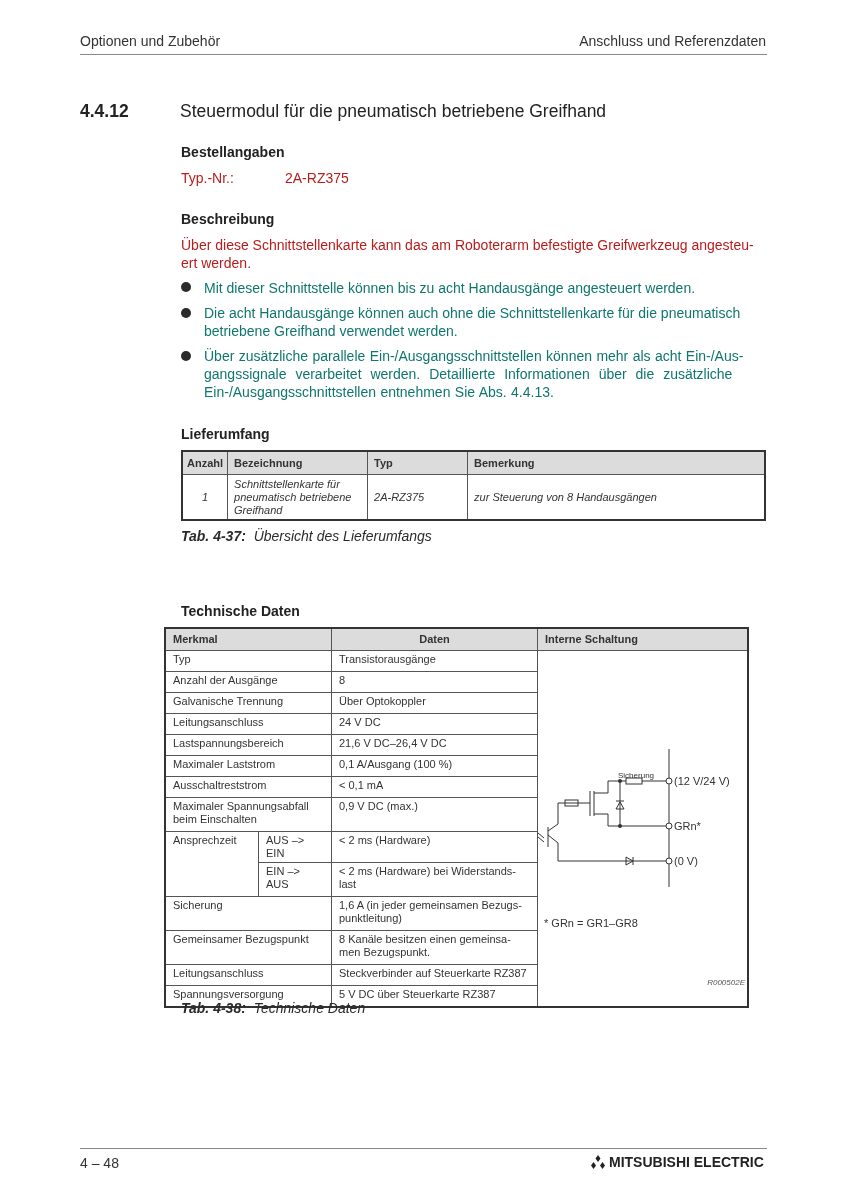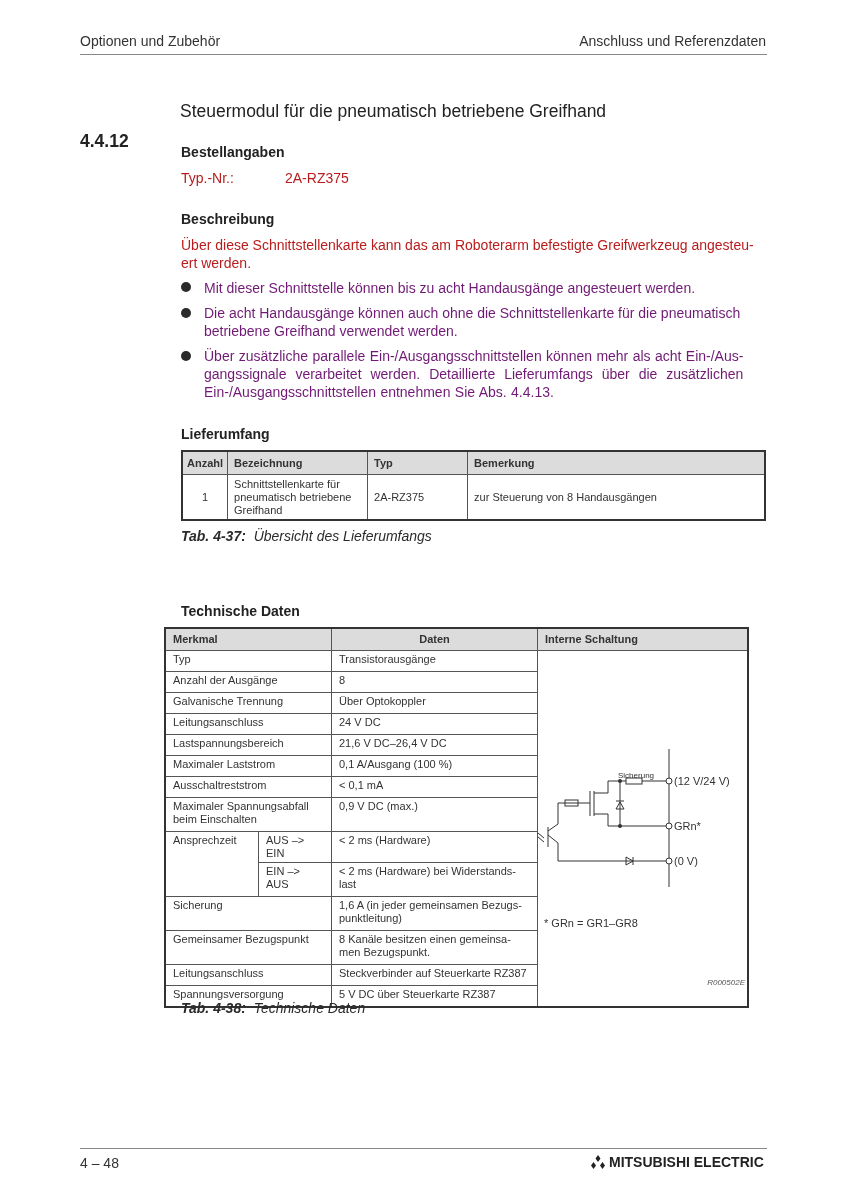--- a/index.html
+++ b/index.html
@@ -1,30 +1,30 @@
 <!DOCTYPE html>
 <html><head>
 <meta charset="utf-8">
 <style>
   html, body { margin: 0; padding: 0; background: #ffffff; }
   body { width: 846px; height: 1197px; position: relative; font-family: "Liberation Sans", sans-serif; color: #2a2a2a; overflow: hidden; }
   .abs { position: absolute; }
   .hdr-text { font-size: 14px; color: #333; top: 33px; }
   .hdr-line { left: 80px; width: 687px; height: 1px; background: #888; top: 54px; }
-  .sec-num { left: 80px; top: 101px; font-size: 17.5px; font-weight: bold; color: #222; margin-top: 30px; }
+  .sec-num { left: 80px; top: 101px; font-size: 17.5px; font-weight: bold; color: #222; }
   .sec-title { left: 180px; top: 101px; font-size: 17.5px; font-weight: normal; color: #222; }
   .subhead { left: 181px; font-size: 14px; font-weight: bold; color: #222; }
   .body-text { font-size: 14px; color: #b91c1c; line-height: 18px; }
   .bullet-dot { width: 10px; height: 10px; border-radius: 50%; background: #2a2a2a; left: 181px; }
-  .bullet-text { left: 204px; width: 562px; font-size: 14px; line-height: 18px; color: #701a75; text-align: justify; }
+  .bullet-text { left: 204px; width: 562px; font-size: 14px; line-height: 18px; color: #0f766e; text-align: justify; }
   table { border-collapse: collapse; font-family: "Liberation Sans", sans-serif; }
   .t1 { left: 181px; top: 450px; width: 585px; border: 2px solid #333; }
   .t1 th, .t1 td { border: 1px solid #555; font-size: 11px; color: #333; padding: 2px 6px; text-align: left; vertical-align: middle; }
   .t1 th { background: #dcdcdc; font-weight: bold; height: 18px; }
-  .t1 td { line-height: 13px; height: 40px; }
+  .t1 td { line-height: 13px; height: 40px; font-style: italic; }
   .caption { font-size: 14px; font-style: italic; color: #2a2a2a; }
   .caption b { font-weight: bold; }
   .t2 { left: 164px; top: 627px; width: 585px; border: 2px solid #333; }
   .t2 th, .t2 td { border: 1px solid #555; font-size: 11px; color: #333; padding: 2px 7px; text-align: left; vertical-align: top; line-height: 13px; }
   .t2 th { background: #dcdcdc; font-weight: bold; height: 17px; vertical-align: middle; }
   .t2 td.r1 { height: 16px; }
   .t2 td.r2 { height: 29px; }
   .t2 td.diagram { padding: 0; vertical-align: top; position: relative; }
   .footer-line { left: 80px; width: 687px; height: 1px; background: #888; top: 1148px; }
   .page-num { left: 80px; top: 1155px; font-size: 14px; color: #333; }
@@ -57,21 +57,21 @@
 
 <div class="abs bullet-dot" style="top:308px;"></div>
 <div class="abs bullet-text" style="top:304px;">
   <div>Die acht Handausgänge können auch ohne die Schnittstellenkarte für die pneumatisch</div>
   <div>betriebene Greifhand verwendet werden.</div>
 </div>
 
 <div class="abs bullet-dot" style="top:351px;"></div>
 <div class="abs bullet-text" style="top:347px; word-spacing:0.5px;">
   <div>Über zusätzliche parallele Ein-/Ausgangsschnittstellen können mehr als acht Ein-/Aus-</div>
-  <div style="word-spacing:5px;">gangssignale verarbeitet werden. Detaillierte Lieferumfangs über die zusätzlichen</div>
+  <div style="word-spacing:5px;">gangssignale verarbeitet werden. Detaillierte Informationen über die zusätzliche</div>
   <div>Ein-/Ausgangsschnittstellen entnehmen Sie Abs. 4.4.13.</div>
 </div>
 
 <div class="abs subhead" style="top:426px;">Lieferumfang</div>
 <table class="abs t1">
   <thead>
     <tr>
       <th style="width:36px; padding:2px 4px;margin-top:36px;">Anzahl</th>
       <th style="width:127px;">Bezeichnung</th>
       <th style="width:87px;">Typ</th>

